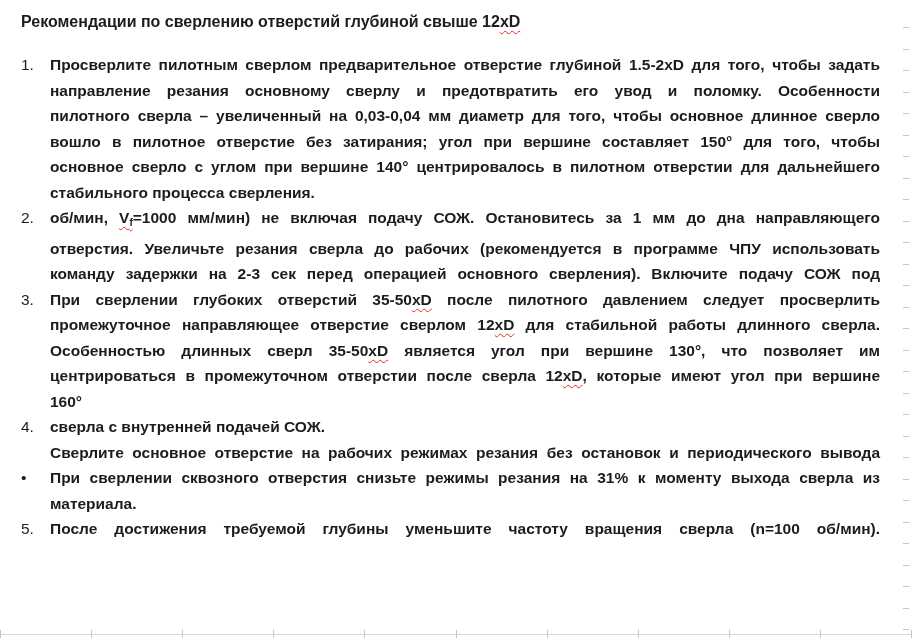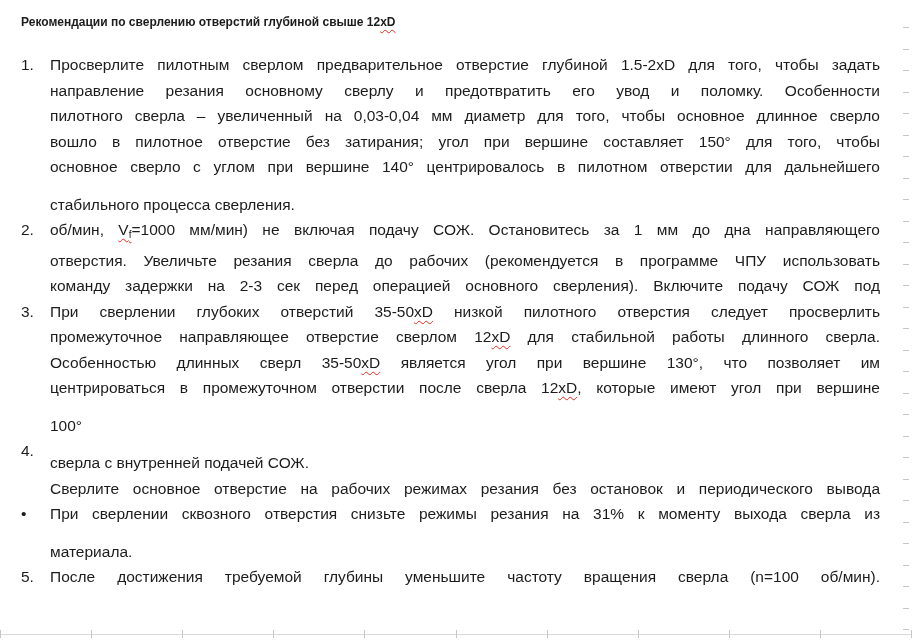--- a/index.html
+++ b/index.html
@@ -5,35 +5,36 @@
   html,body{margin:0;padding:0;}
   body{
     width:912px;height:641px;
     background:#ffffff;
     font-family:"Liberation Sans","DejaVu Sans",sans-serif;
     color:var(--text-color,#1c1c1c);
     position:relative;overflow:hidden;
   }
   .doc{position:absolute;left:21px;top:10px;width:859px;}
   .title{
-    font-weight:700;font-size:12px;line-height:24px;
+    font-weight:700;font-size:16px;line-height:24px;
     white-space:nowrap;
   }
   .list{margin-top:18px;}
   .item{display:flex;}
   .marker{
     flex:0 0 29px;font-size:15.5px;line-height:25.5px;
   }
   .para{flex:1;min-width:0;}
   .line{
     font-size:15.5px;line-height:25.5px;
     text-align:justify;text-align-last:justify;
     white-space:normal;
+    font-weight:bold;
   }
-  .line.last{text-align-last:left;margin-top:12px;}
+  .line.last{text-align-last:left;}
   .sp{
     text-decoration-line:underline;
     text-decoration-style:wavy;
     text-decoration-color:var(--squiggle-color,#ea2a1d);
     text-decoration-thickness:1px;
     text-underline-offset:3px;
     text-decoration-skip-ink:none;
   }
   .sub{font-size:10px;vertical-align:-3px;text-underline-offset:1px;}
   .grid-bottom{
@@ -64,25 +65,25 @@
         <div class="marker">2.</div>
         <div class="para">
           <div class="line"><span>об/мин, </span><span class="sp">V</span><span class="sp sub">f</span><span>=1000 мм/мин) не включая подачу СОЖ. Остановитесь за 1 мм до дна направляющего</span></div>
           <div class="line"><span>отверстия. Увеличьте резания сверла до рабочих (рекомендуется в программе ЧПУ использовать</span></div>
           <div class="line"><span>команду задержки на 2-3 сек перед операцией основного сверления). Включите подачу СОЖ под</span></div>
         </div>
       </div>
       <div class="item">
         <div class="marker">3.</div>
         <div class="para">
-          <div class="line"><span>При сверлении глубоких отверстий 35-50</span><span class="sp">xD</span><span> низкой пилотного отверстия следует просверлить</span></div>
+          <div class="line"><span>При сверлении глубоких отверстий 35-50</span><span class="sp">xD</span><span> после пилотного давлением следует просверлить</span></div>
           <div class="line"><span>промежуточное направляющее отверстие сверлом 12</span><span class="sp">xD</span><span> для стабильной работы длинного сверла.</span></div>
           <div class="line"><span>Особенностью длинных сверл 35-50</span><span class="sp">xD</span><span> является угол при вершине 130°, что позволяет им</span></div>
           <div class="line"><span>центрироваться в промежуточном отверстии после сверла 12</span><span class="sp">xD</span><span>, которые имеют угол при вершине</span></div>
-          <div class="line last"><span>100°</span></div>
+          <div class="line last"><span>160°</span></div>
         </div>
       </div>
       <div class="item">
         <div class="marker">4.</div>
         <div class="para">
           <div class="line last"><span>сверла с внутренней подачей СОЖ.</span></div>
           <div class="line"><span>Сверлите основное отверстие на рабочих режимах резания без остановок и периодического вывода</span></div>
         </div>
       </div>
       <div class="item">

